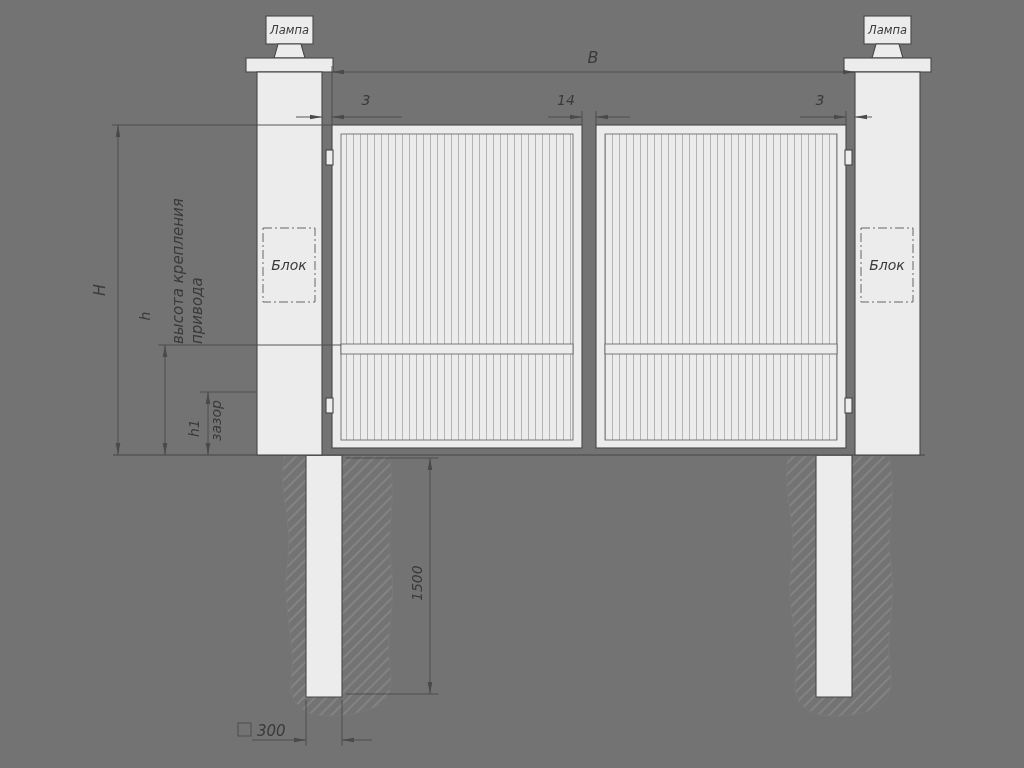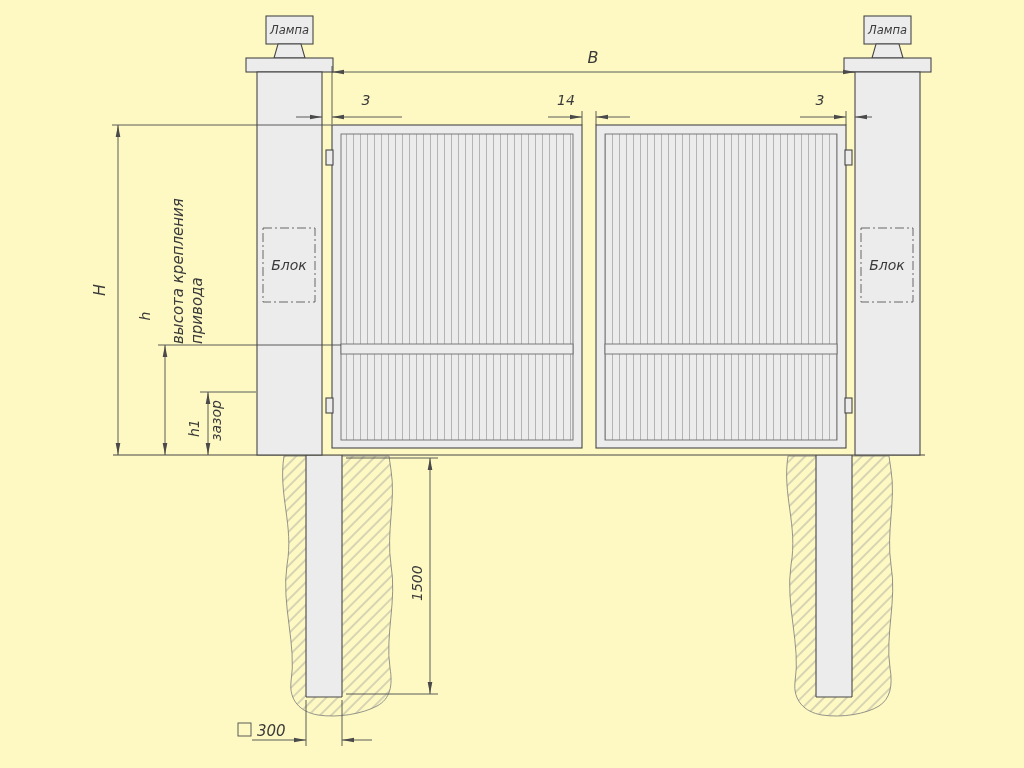--- a/index.html
+++ b/index.html
@@ -1,16 +1,16 @@
 <!DOCTYPE html>
 <html><head>
 <meta charset="utf-8">
 <style>
   html,body{margin:0;padding:0}
-  .stage{position:relative;width:1024px;height:768px;background:#fef9c3;overflow:hidden}
+  .stage{position:relative;width:1024px;height:768px;background:#737373;overflow:hidden}
   svg{display:block}
   .ln{stroke:#474747;stroke-width:1.1;fill:none}
   .dim{stroke:#4a4a4a;stroke-width:.9;fill:none}
   .arr{fill:#4a4a4a;stroke:none}
   .bg{fill:#ececec}
   .blockbox{stroke:#5a5a5a;stroke-width:.9;fill:none;stroke-dasharray:9 3 2 3}
   .soil{fill:url(#hatch);stroke:#7a7a7a;stroke-width:.8}
   text{font-family:"DejaVu Sans",sans-serif;font-style:italic;fill:#3a3a3a}
   .t16{font-size:16px}
   .t14{font-size:14px}

